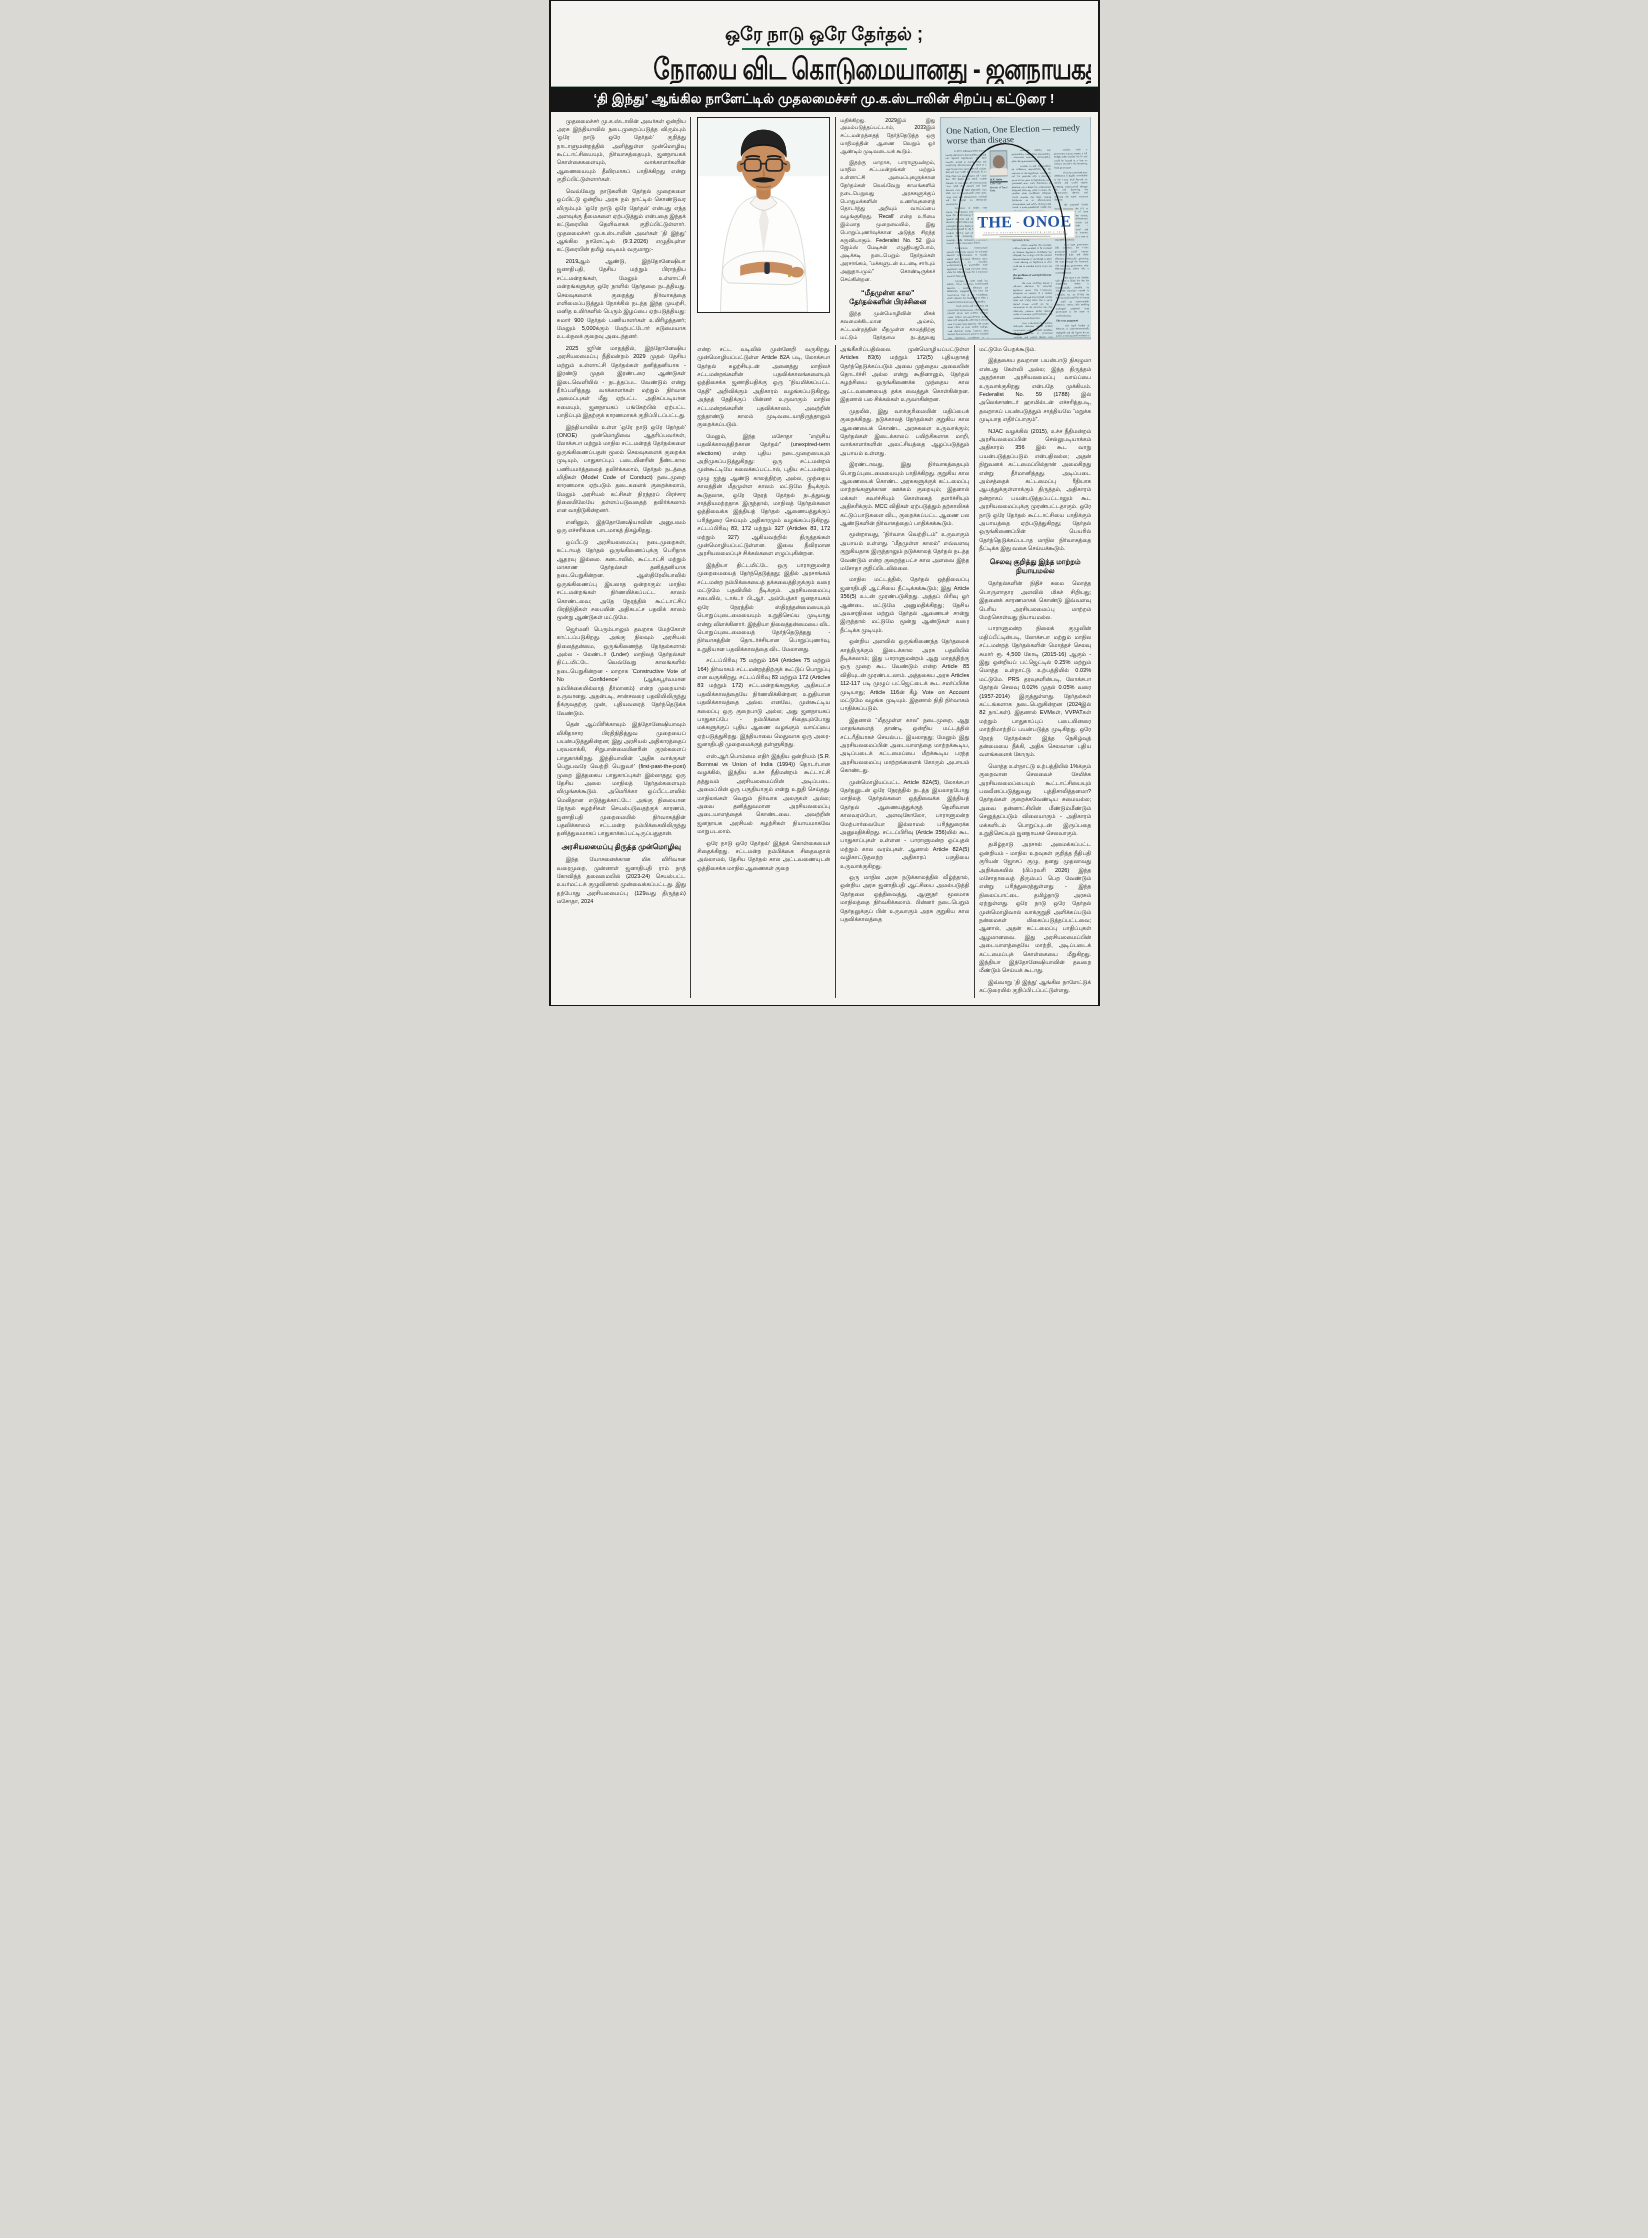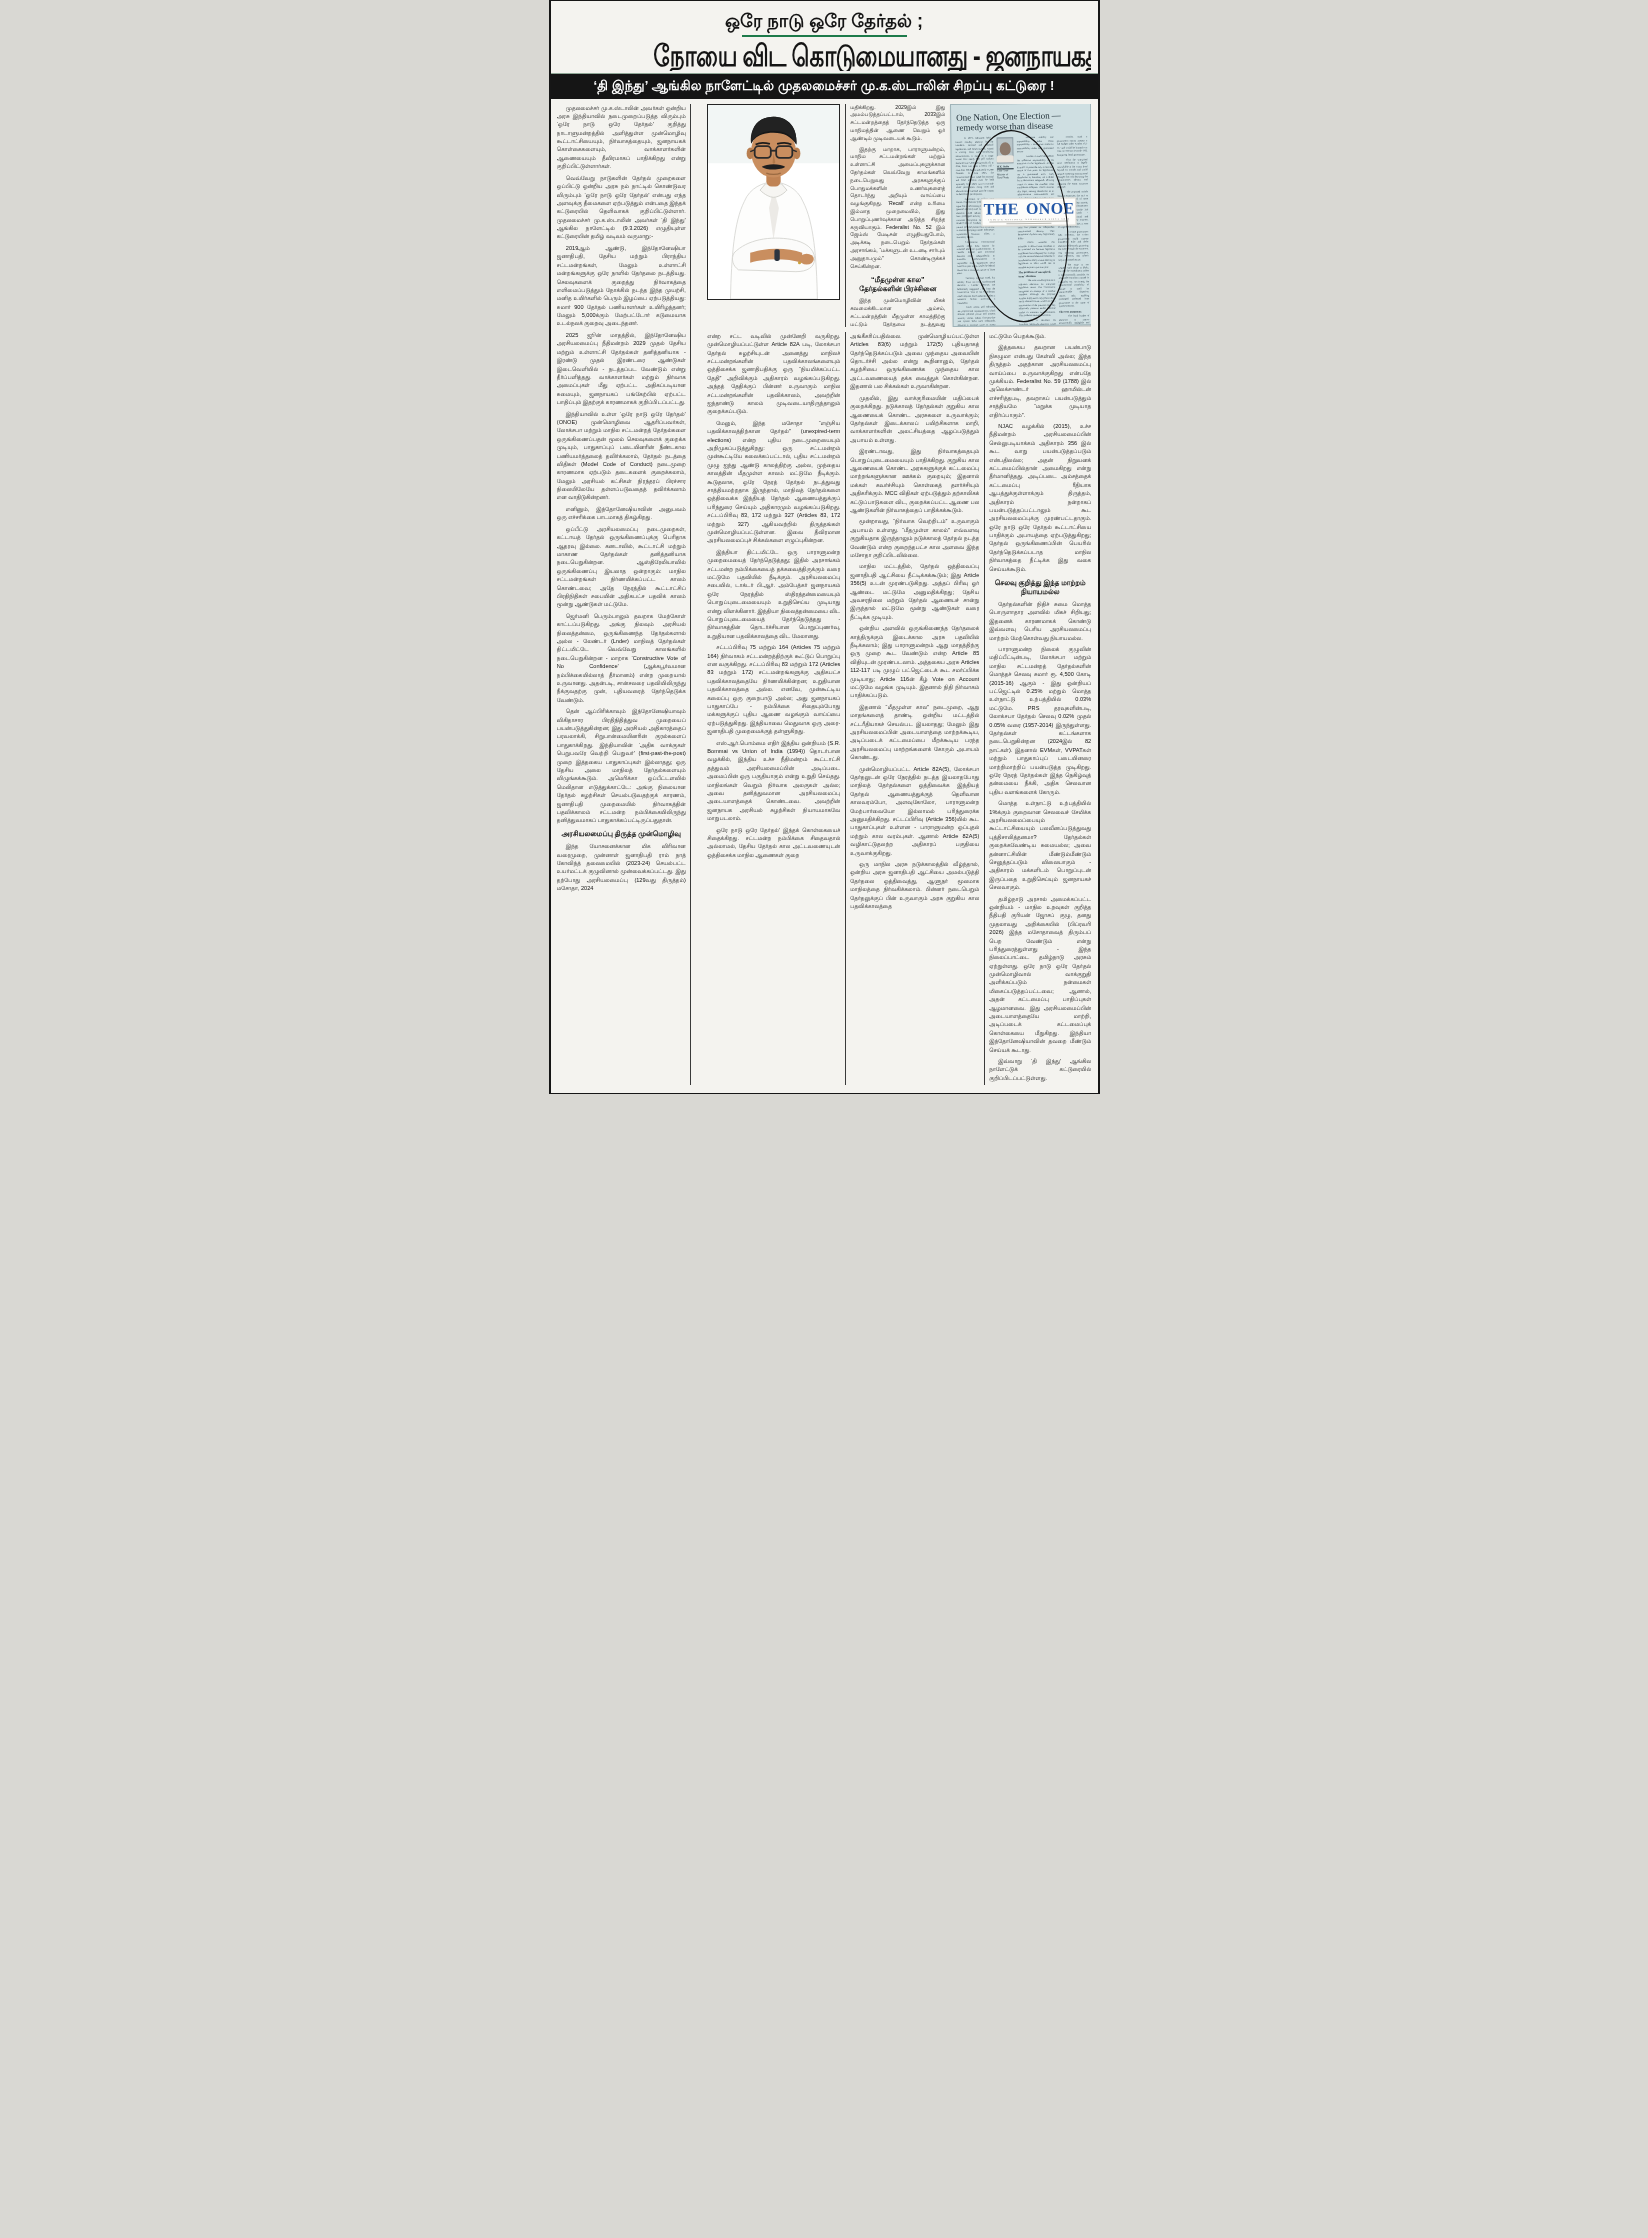--- a/index.html
+++ b/index.html
@@ -3,33 +3,33 @@
 <meta charset="utf-8">
 <style>
   html,body{margin:0;padding:0;background:#d9d8d3;}
   .page{
     width:549px;min-height:852px;margin:0 auto;background:#f4f3ef;
     border:0.9px solid #161616;outline:0.4px solid #161616;outline-offset:0.9px;
     box-sizing:border-box;padding:5.4px 6.3px 7.2px;position:relative;overflow:hidden;
     font-family:"Liberation Sans", sans-serif;color:#141414;
   }
   
-  .kicker{font-size:18px;font-weight:900;text-align:center;letter-spacing:0px;line-height:1.1;margin-top:6px;}
+  .kicker{font-size:18px;font-weight:900;text-align:center;letter-spacing:0px;line-height:1.1;margin-top:19px;}
   .kicker-underline{width:165px;height:2.2px;background:#1d7a4a;margin:3.1px auto 0.9px;}
   .headline{margin:2.7px 0 1.8px;text-align:center;white-space:nowrap;overflow:hidden;}
   .headline-inner{display:inline-block;font-size:29.6px;font-weight:900;letter-spacing:-0.9px;
     transform:scaleX(.78);transform-origin:center;line-height:1.05;}
   .banner{background:#151515;border-top:1.3px solid #8fa796;margin:1.8px -6.3px 0;
     padding:4px 4.5px;text-align:center;}
   .banner span{color:#ffffff;font-size:13px;font-weight:800;letter-spacing:0.2px;}
   
   .content{display:flex;gap:0;margin-top:4.5px;}
   .col{overflow:hidden;}
   .col1{width:129px;flex:0 0 129px;padding-right:4.5px;}
-  .rightwrap{flex:1;border-left:0.4px solid #3a3a3a;padding-left:16px;display:flex;flex-direction:column;}
+  .rightwrap{flex:1;border-left:0.4px solid #3a3a3a;padding-left:6px;display:flex;flex-direction:column;}
   .top-band{display:flex;height:223px;overflow:hidden;}
   .photo{flex:0 0 133px;margin:0;height:196px;border:0.9px solid #242424;background:#ffffff;box-sizing:border-box;}
   .photo svg{display:block;width:100%;height:100%;}
   .midcol{flex:0 0 95px;margin-left:4.5px;padding-left:4.5px;border-left:0.4px solid #3a3a3a;overflow:hidden;}
   .midcol .para{font-size:5.2px;}
   .clipping{flex:1;margin-left:4.5px;position:relative;background:#cfdfe2;border:0.4px solid #9fb3b8;
     box-shadow:0.9px 1.3px 2.7px rgba(0,0,0,.25);transform:rotate(-.7deg);transform-origin:top left;
     padding:7.2px 3.6px 2.7px;box-sizing:border-box;overflow:hidden;color:#223340;}
   .bottom-band{display:flex;flex:1;margin-top:5.4px;overflow:hidden;}
   .bcol2{width:133px;flex:0 0 133px;}

